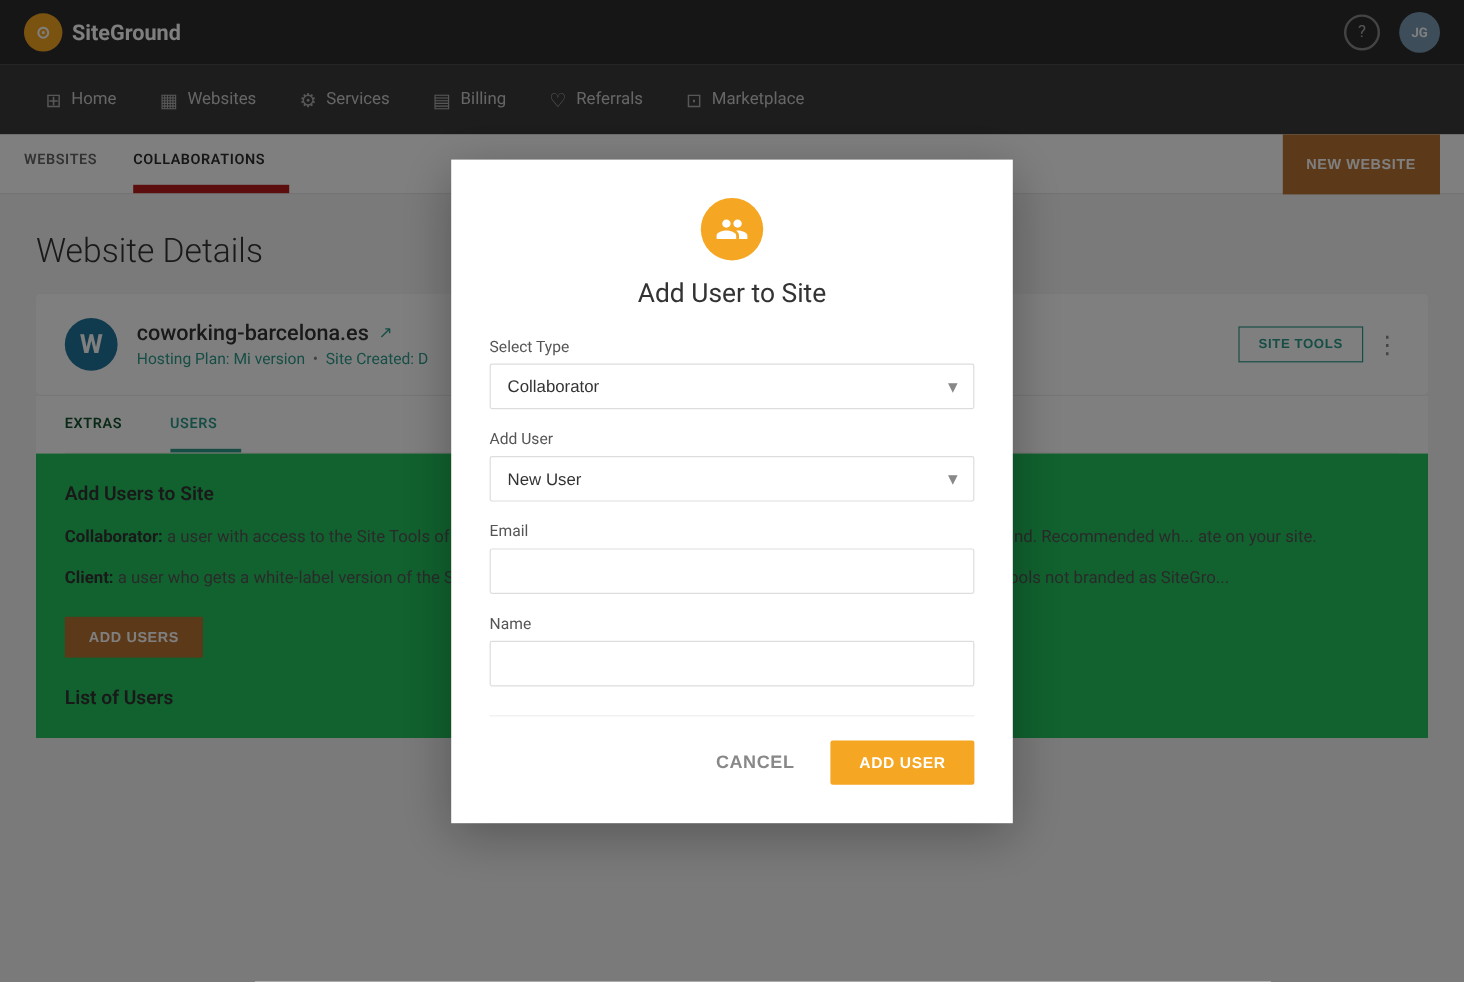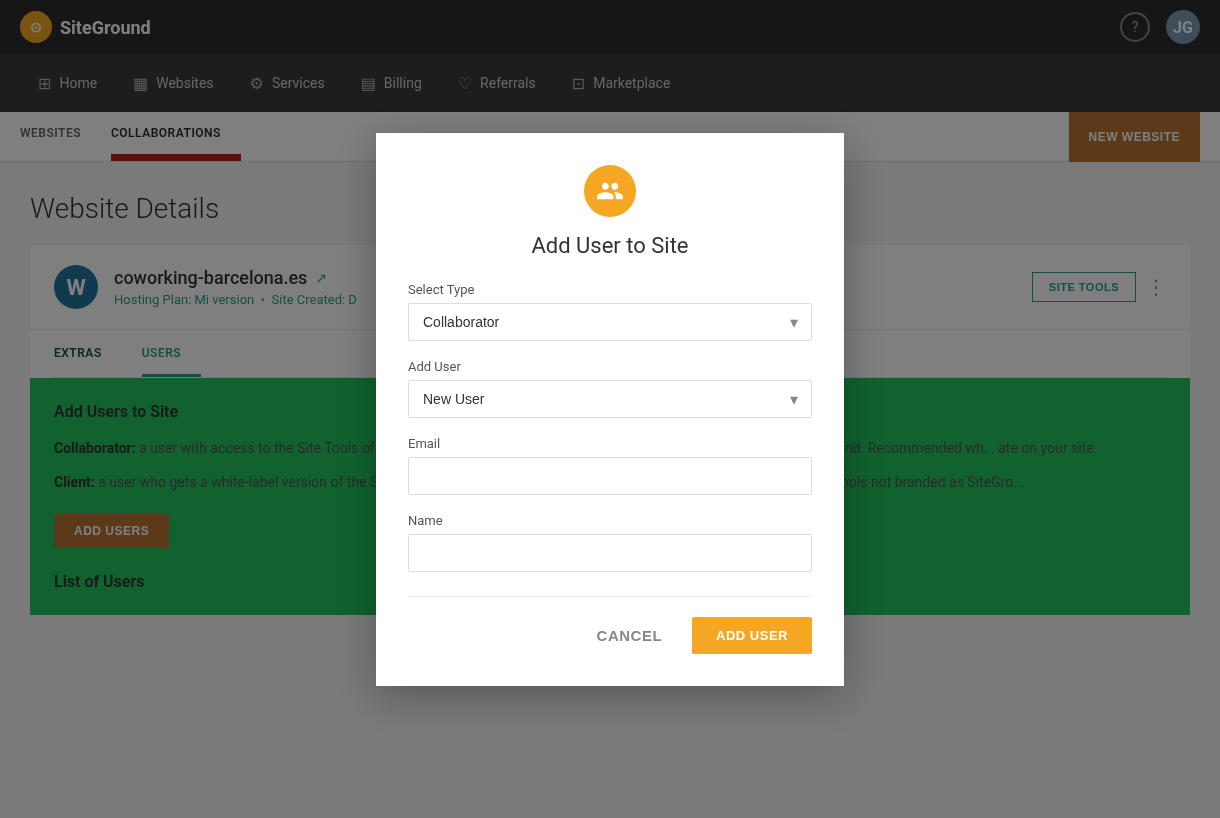--- a/index.html
+++ b/index.html
@@ -12,21 +12,21 @@
       display: flex;
       align-items: center;
       justify-content: space-between;
       padding: 0 20px;
     }
     .top-bar-left { display: flex; align-items: center; }
     .logo { color: white; font-size: 18px; font-weight: bold; display: flex; align-items: center; gap: 8px; }
     .logo-icon { width: 32px; height: 32px; background: #f5a623; border-radius: 50%; display: flex; align-items: center; justify-content: center; color: white; font-size: 14px; }
     .top-bar-right { display: flex; align-items: center; gap: 16px; }
     .help-icon { width: 30px; height: 30px; border: 2px solid #888; border-radius: 50%; display: flex; align-items: center; justify-content: center; color: #aaa; font-size: 14px; cursor: pointer; }
-    .user-avatar { width: 34px; height: 34px; background: #7a9bb5; border-radius: 50%; display: flex; align-items: center; justify-content: center; color: white; font-size: 16px; font-weight: bold; }
+    .user-avatar { width: 34px; height: 34px; background: #7a9bb5; border-radius: 50%; display: flex; align-items: center; justify-content: center; color: white; font-size: 11px; font-weight: bold; }
 
     
     .main-nav {
       background: #3a3a3a;
       height: 58px;
       display: flex;
       align-items: center;
       padding: 0 20px;
       gap: 0;
     }

